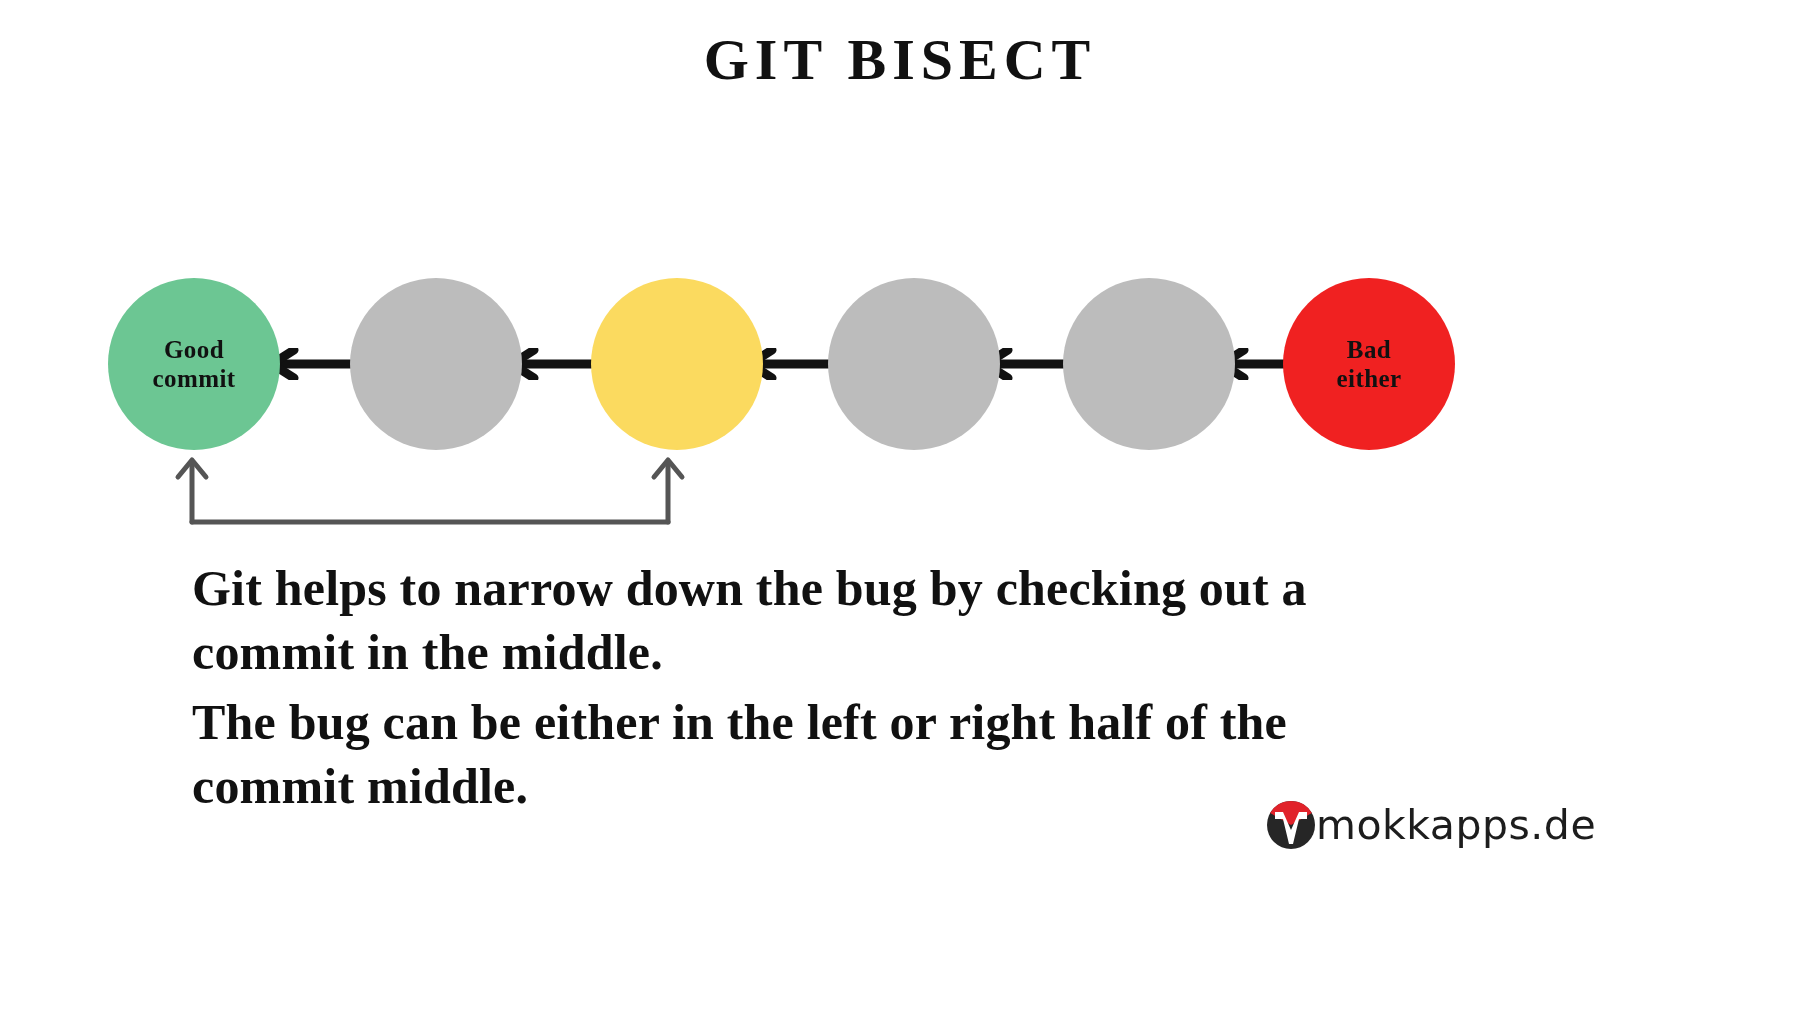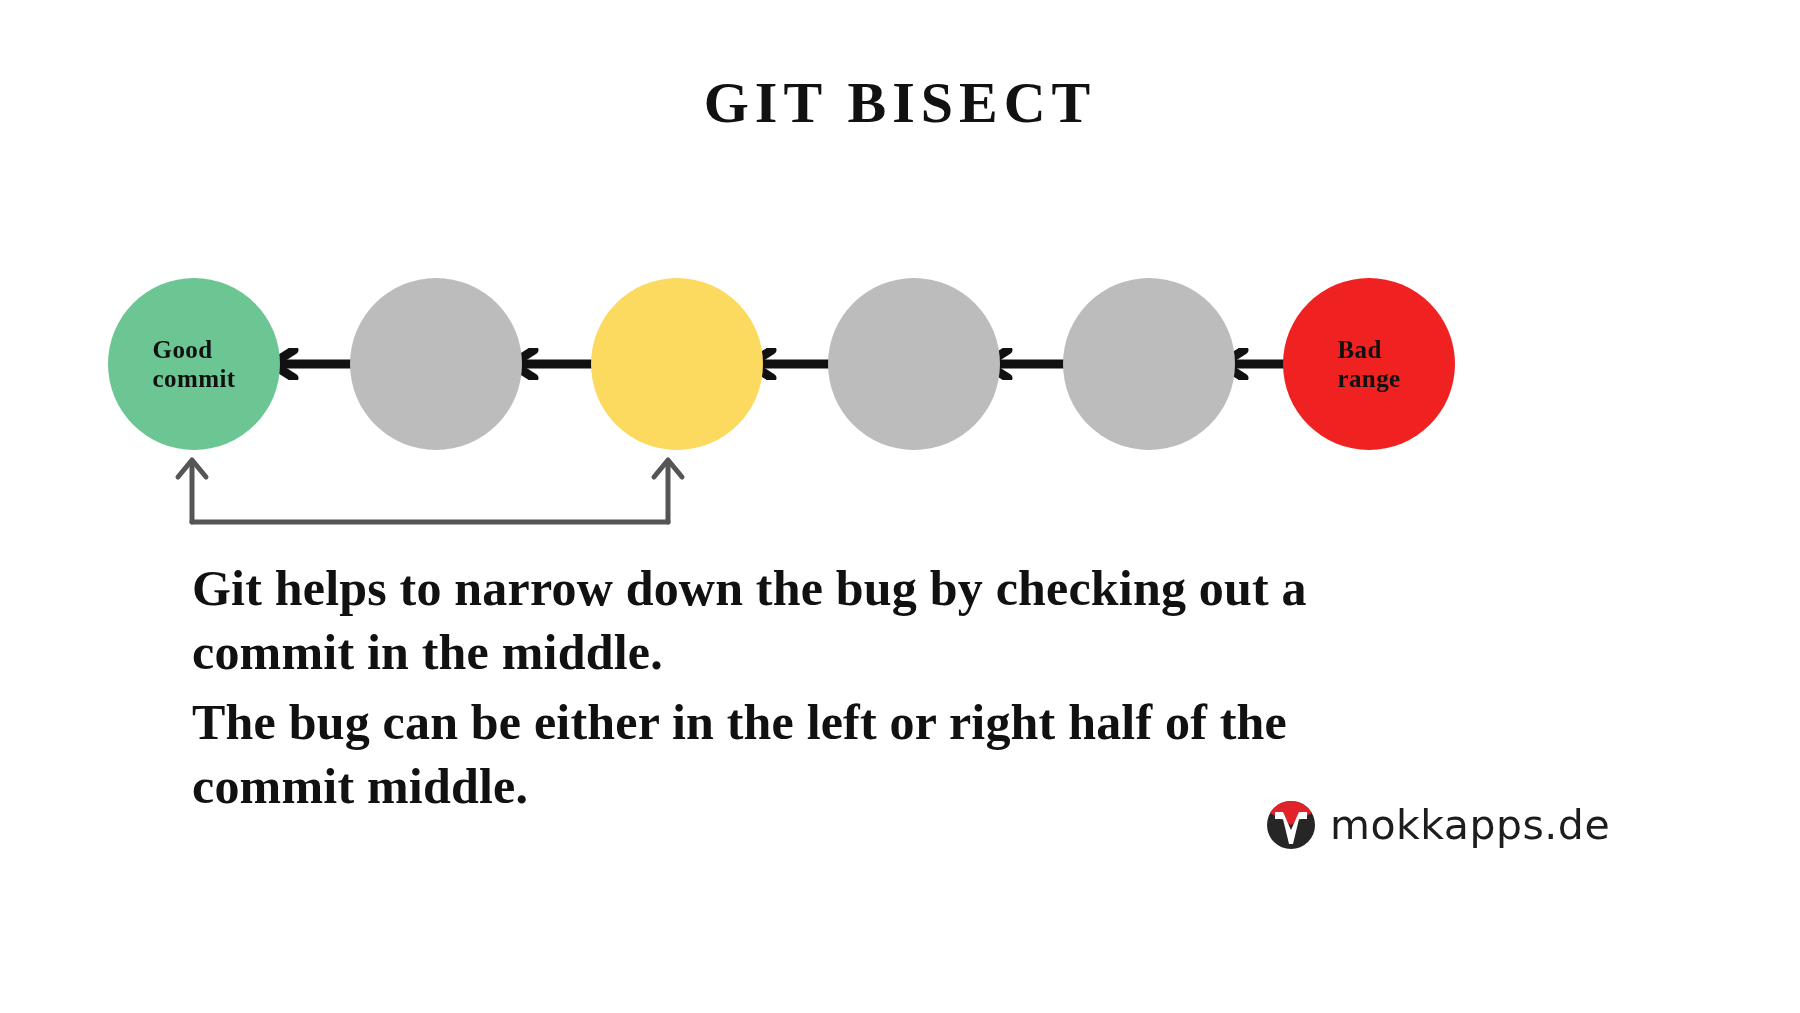--- a/index.html
+++ b/index.html
@@ -21,39 +21,39 @@
     left: 0;
     top: 26px;
     width: 1800px;
     text-align: center;
     font-family: "Liberation Serif", "DejaVu Serif", serif;
     font-weight: bold;
     font-size: 58px;
     letter-spacing: 6px;
     color: #111111;
     white-space: nowrap;
-    margin-top: 43px;
   }
 
   
   #commit-chain {
     position: absolute;
     left: 0;
     top: 278px;
     width: 1800px;
     height: 172px;
   }
   .commit-node {
     position: absolute;
     width: 172px;
     height: 172px;
     border-radius: 50%;
     display: flex;
     align-items: center;
     justify-content: center;
+    text-align: center;
   }
   .commit-label {
     font-family: "Liberation Serif", "DejaVu Serif", serif;
     font-weight: bold;
     font-size: 25px;
     line-height: 1.18;
     color: #111111;
     letter-spacing: 0.4px;
     white-space: pre-line;
   }
@@ -89,21 +89,21 @@
   #paragraph-1 { top: 556px; }
   #paragraph-2 { top: 690px; }
 
   
   #brand-watermark {
     position: absolute;
     left: 1266px;
     top: 800px;
     display: flex;
     align-items: center;
-    gap: 14px;
+    gap: 0;
   }
   #brand-mark {
     width: 50px;
     height: 50px;
     flex: 0 0 50px;
   }
   #brand-text {
     font-family: "DejaVu Sans", "Liberation Sans", sans-serif;
     font-size: 41px;
     font-weight: 400;
@@ -161,21 +161,21 @@
     <div class="commit-node" style="left: 108px; background: rgb(108, 198, 147);">
       <span class="commit-label">Good
 commit</span>
     </div>
     <div class="commit-node" style="left: 350px; background: rgb(188, 188, 188);"></div>
     <div class="commit-node" style="left: 591px; background: rgb(251, 218, 95);"></div>
     <div class="commit-node" style="left: 828px; background: rgb(188, 188, 188);"></div>
     <div class="commit-node" style="left: 1063px; background: rgb(188, 188, 188);"></div>
     <div class="commit-node" style="left: 1283px; background: rgb(240, 33, 33);">
       <span class="commit-label">Bad
-range</span>
+either</span>
     </div>
   </div>
 
 <div id="range-bracket">
   <svg width="540" height="110" viewBox="0 0 540 110" aria-hidden="true">
     <g fill="none" stroke="#555555" stroke-width="5" stroke-linecap="round" stroke-linejoin="round">
       <path d="M 22 72 L 22 12"></path>
       <path d="M 8 27 L 22 10 L 36 27"></path>
       <path d="M 498 72 L 498 12"></path>
       <path d="M 484 27 L 498 10 L 512 27"></path>

